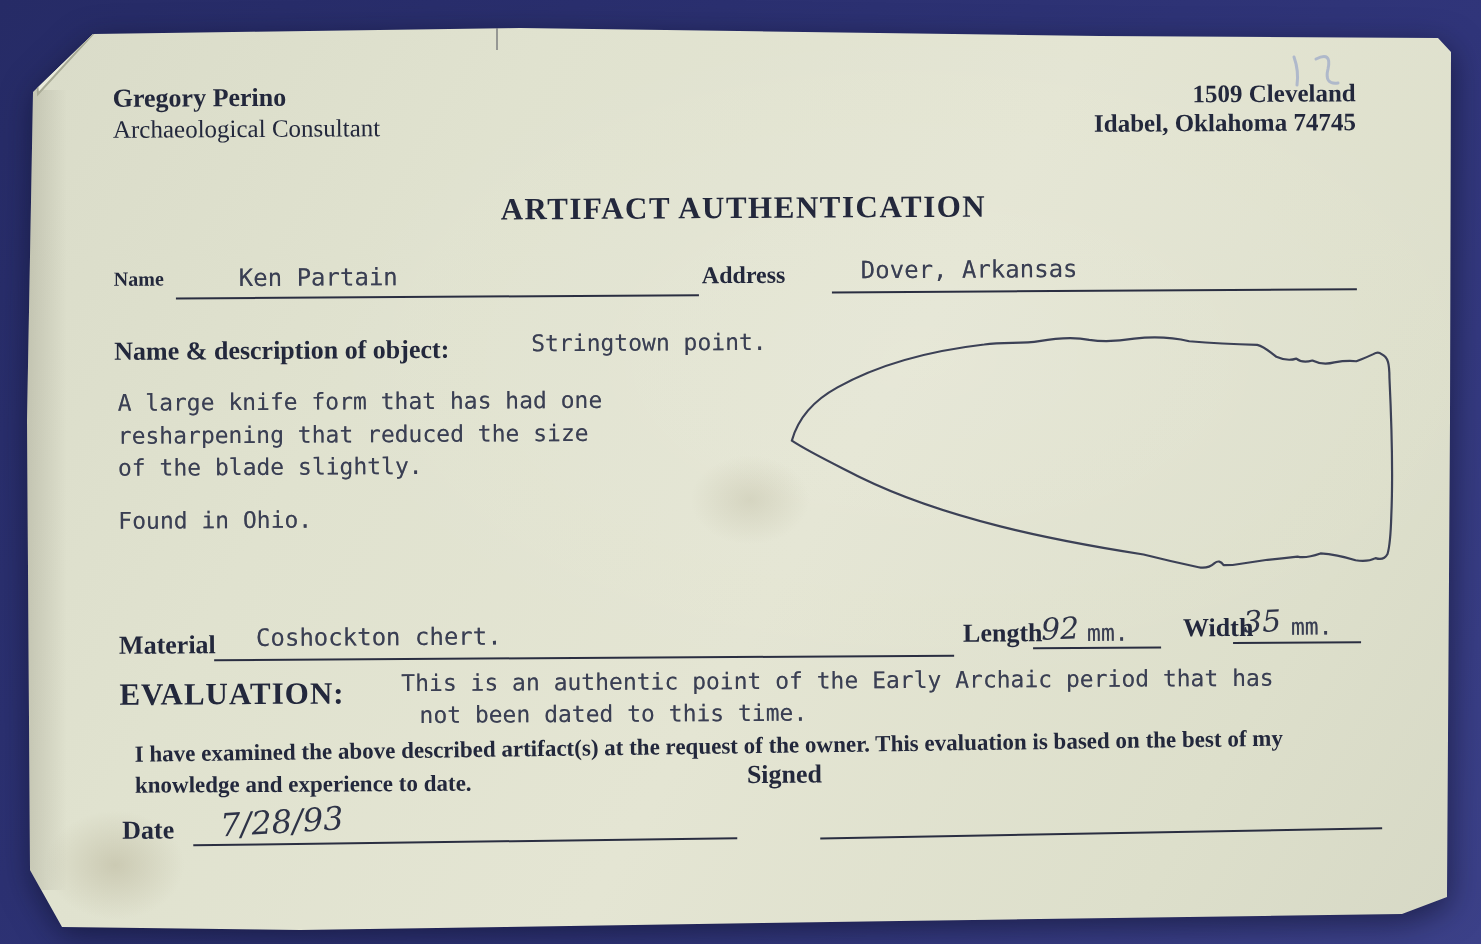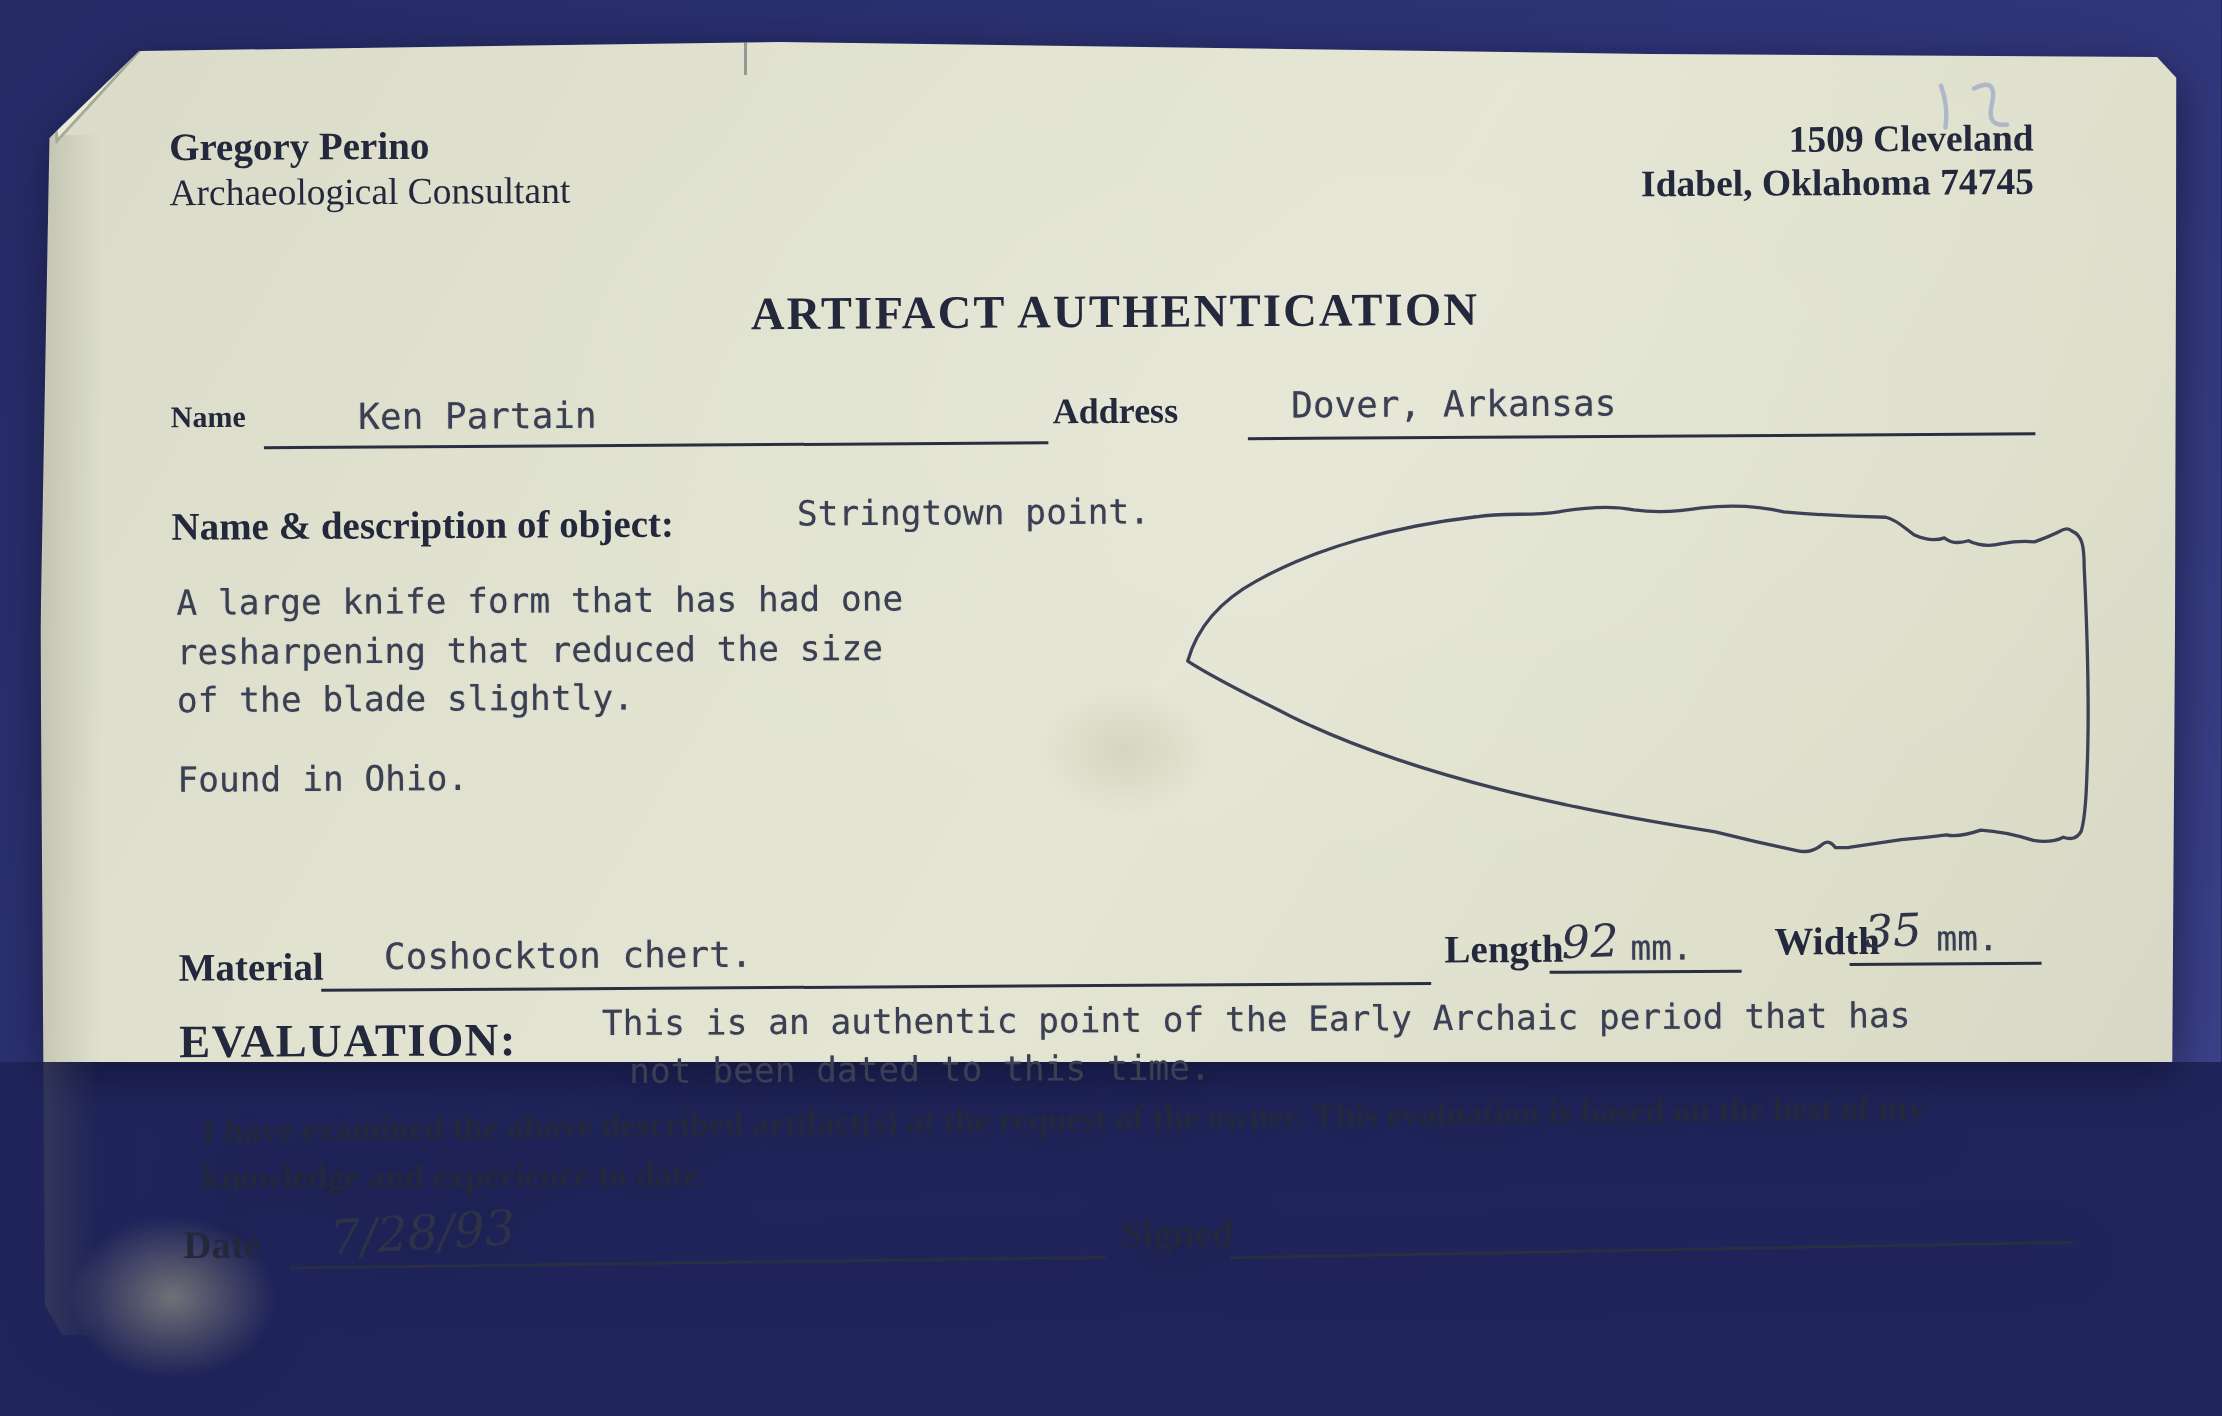--- a/index.html
+++ b/index.html
@@ -2,21 +2,21 @@
 <html><head>
 <meta charset="utf-8">
 <style>
   html,body{margin:0;padding:0;}
   body{
     width:1481px;height:944px;overflow:hidden;
     background:#20255c;
     font-family:"Liberation Serif", serif;
   }
   .photo{
-    position:relative;width:1481px;height:708px;
+    position:relative;width:1481px;height:944px;
     background:linear-gradient(135deg,#262b66 0%,#2b3070 30%,#30357a 62%,#3c4189 100%);
   }
   .paper-shadow{
     position:absolute;inset:0;
     filter:drop-shadow(2px 8px 16px rgba(8,10,30,.55));
   }
   .paper{
     position:absolute;inset:0;
     background:
       radial-gradient(ellipse 900px 500px at 62% 38%, rgba(255,255,255,.10), rgba(0,0,0,0) 70%),
@@ -144,20 +144,20 @@
         <div class="abs typed" style="left:400px;top:668px;font-size:23px;">This is an authentic point of the Early Archaic period that has</div>
         <div class="abs typed" style="left:418px;top:700px;font-size:23px;">not been dated to this time.</div>
 
         <div class="abs serif-b" style="left:133px;top:738px;font-size:23px;transform:rotate(-0.45deg);transform-origin:left;">I have examined the above described artifact(s) at the request of the owner. This evaluation is based on the best of my</div>
         <div class="abs serif-b" style="left:133px;top:769px;font-size:23px;">knowledge and experience to date.</div>
 
         <div class="abs serif-b" style="left:120px;top:812px;font-size:26px;">Date</div>
         <div class="rule" style="left:191px;top:841px;width:544px;transform:rotate(-0.4deg);transform-origin:left;"></div>
         <div class="abs hand" style="left:218px;top:800px;font-size:32px;transform:rotate(-3deg);">7/28/93</div>
 
-        <div class="abs serif-b" style="left:745px;top:808px;font-size:26px;">Signed</div>
+        <div class="abs serif-b" style="left:745px;top:760px;font-size:26px;">Signed</div>
         <div class="rule" style="left:818px;top:838px;width:562px;transform:rotate(-0.7deg);transform-origin:left;"></div>
         <div class="abs hand" style="left:860px;top:804px;font-size:30px;"></div>
 
       </div>
     </div>
   </div>
 </div>
 
 </body></html>

